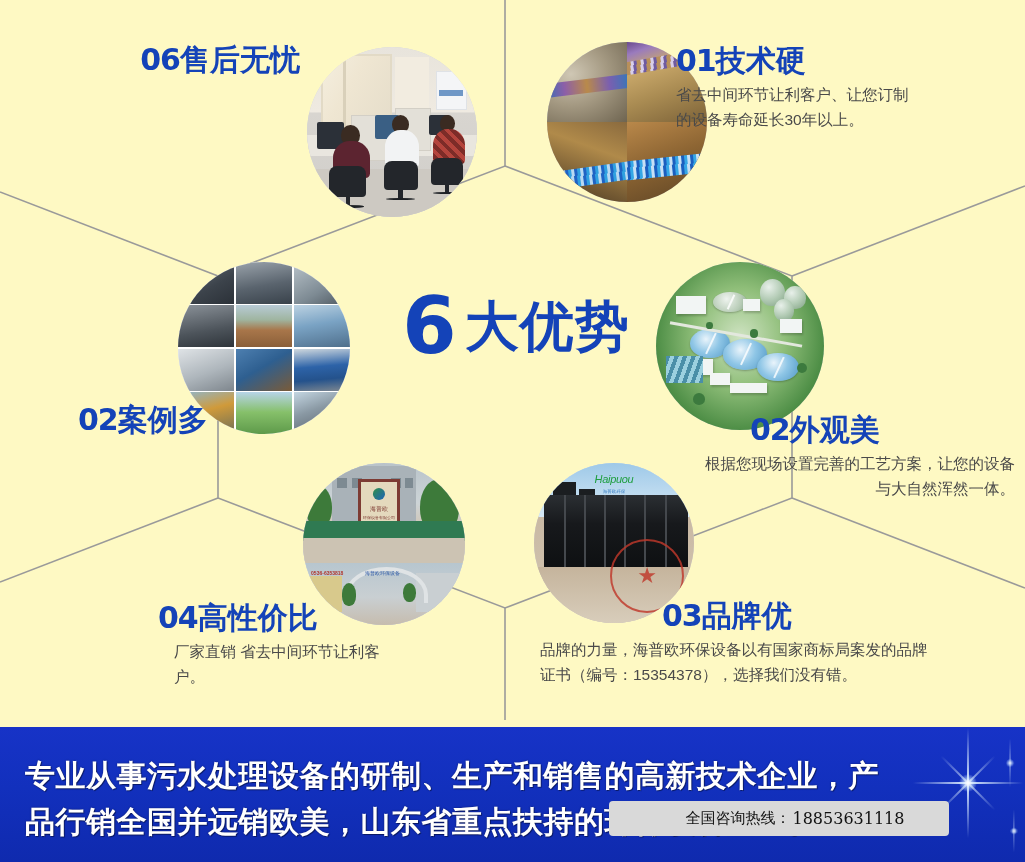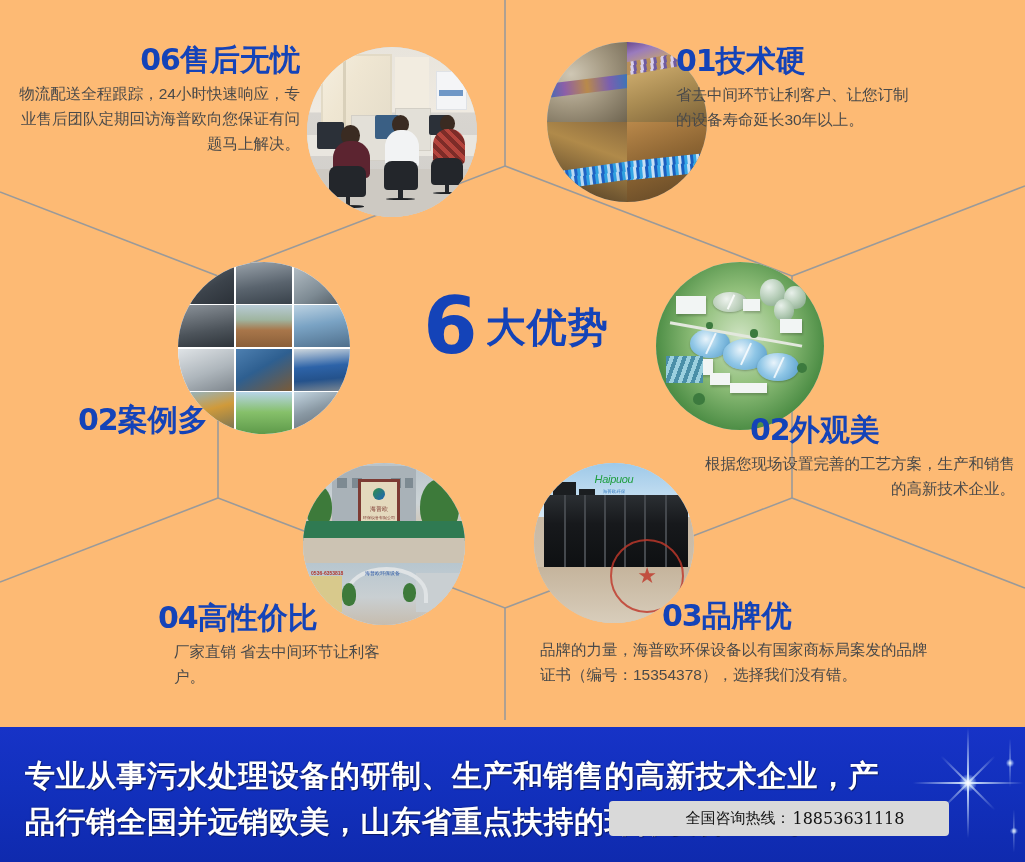--- a/index.html
+++ b/index.html
@@ -3,21 +3,21 @@
 <meta charset="utf-8">
 <style>
   html,body{margin:0;padding:0;}
   body{
     width:1025px;height:862px;
     background:#ffffff;
     font-family:"Liberation Sans","DejaVu Sans",sans-serif;
     overflow:hidden;
     position:relative;
   }
-  #stage{position:relative;width:1025px;height:862px;overflow:hidden;background:#fdba74;}
+  #stage{position:relative;width:1025px;height:862px;overflow:hidden;background:#fef9c3;}
 
   
   #hexwrap{position:absolute;left:0;top:0;width:1025px;height:720px;}
 
   
   .feature{position:absolute;}
   .f-head{
     color:#1443b8;
     font-weight:bold;
     font-size:30px;
@@ -158,21 +158,21 @@
   .factory .red{position:absolute;font-size:5px;color:#b0352c;white-space:nowrap;font-weight:bold;}
 
   
   #center{
     position:absolute;left:376px;top:284px;width:280px;height:86px;
     display:flex;align-items:center;justify-content:center;gap:10px;
     color:#1443b8;
   }
   #center .big{font-size:78px;font-weight:bold;line-height:.86;
       font-family:"DejaVu Sans","Liberation Sans",sans-serif;letter-spacing:-2px;}
-  #center .lbl{font-size:40px;font-weight:bold;letter-spacing:1px;}
+  #center .lbl{font-size:54px;font-weight:bold;letter-spacing:1px;}
 
   
   #banner{
     position:absolute;left:0;top:727px;width:1025px;height:135px;
     background:linear-gradient(180deg,#1733c7 0%,#1230bd 45%,#0f2aae 100%);
     overflow:hidden;
   }
   #banner .sparkle{position:absolute;}
   #banner .sparkle .h{position:absolute;left:-55px;top:-1px;width:110px;height:2px;
       background:linear-gradient(90deg,rgba(255,255,255,0),#dff0ff,rgba(255,255,255,0));}
@@ -245,21 +245,20 @@
       <div class="chair" style="left:73%;top:65%;width:19%;height:16%;">
         <div class="leg"></div>
           <div class="base"></div>
       </div>
     </div>
   </div>
   <div class="feature ta-r" style="left:10px;top:44px;width:290px;">
     <div class="f-head">
       <span class="num">06</span><span>售后无忧</span>
     </div>
-    <div class="f-body">物流配送全程跟踪，24小时快速响应，专业售后团队定期回访海普欧向您保证有问题马上解决。</div>
   </div>
 
   <div class="circ" style="left:547px;top:42px;width:160px;height:160px;">
     <div class="inner weld">
       <div class="w1"></div>
         <div class="w2"></div>
         <div class="w3"></div>
         <div class="w4"></div>
     </div>
   </div>
@@ -290,21 +289,21 @@
       <div class="tree" style="left:56%;top:40%;width:5%;height:5%;"></div>
       <div class="tree" style="left:30%;top:36%;width:4%;height:4%;"></div>
       <div class="tree" style="left:84%;top:60%;width:6%;height:6%;"></div>
       <div class="tree" style="left:22%;top:78%;width:7%;height:7%;"></div>
     </div>
   </div>
   <div class="feature ta-r" style="left:700px;top:414px;width:315px;">
     <div class="f-head" style="text-align:left;padding-left:50px;">
       <span class="num">02</span><span>外观美</span>
     </div>
-    <div class="f-body">根据您现场设置完善的工艺方案，生产和销售的高新技术企业。</div>
+    <div class="f-body">根据您现场设置完善的工艺方案，让您的设备与大自然浑然一体。</div>
   </div>
 
   <div class="circ" style="left:534px;top:463px;width:160px;height:160px;">
     <div class="inner tankphoto">
       <div class="sky"></div>
       <div class="box" style="left:12%;top:12%;width:14%;height:12%;"></div>
       <div class="box" style="left:28%;top:16%;width:10%;height:9%;"></div>
       <div class="unit">
         <div class="rib" style="left:14%"></div>
           <div class="rib" style="left:28%"></div>

